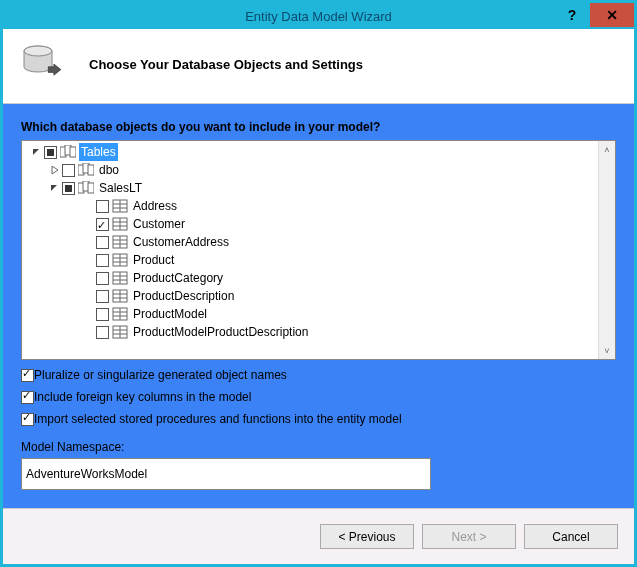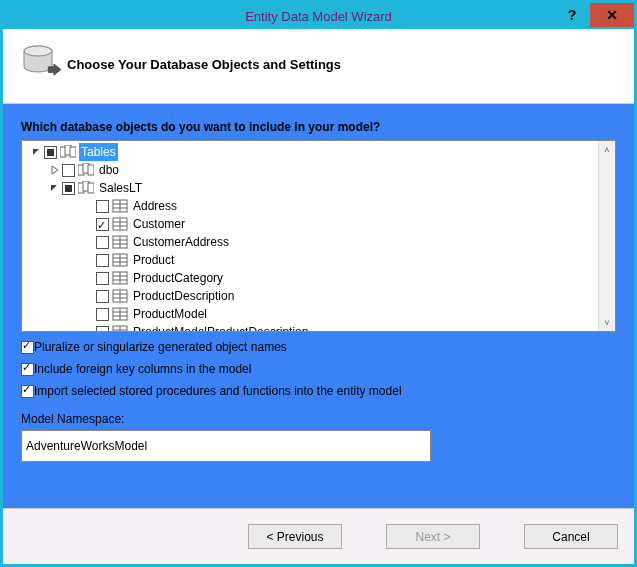--- a/index.html
+++ b/index.html
@@ -20,21 +20,21 @@
   .titlebar {
     height: 26px;
     background: #1fb6d9;
     display: flex;
     align-items: center;
     position: relative;
   }
   .titlebar-title {
     flex: 1;
     text-align: center;
-    color: #701a75;
+    color: #0c4a6e;
     font-size: 13px;
   }
   .titlebar-buttons {
     position: absolute;
     right: 0;
     top: 0;
     display: flex;
     height: 24px;
   }
   .tb-btn {
@@ -46,41 +46,42 @@
     font-size: 14px;
     font-weight: bold;
   }
   .tb-help { background: #1fb6d9; color: #000; }
   .tb-close { background: #c94f3e; color: #000; width: 44px;}
   .header {
     display: flex;
     align-items: center;
     padding: 14px 18px 18px 18px;
     border-bottom: 1px solid #ccc;
+    gap: 22px;
     background: #fff;
   }
   .header-icon svg { display:block; }
   .header-text {
     font-weight: 600;
     font-size: 13px;
   }
   .content {
     padding: 16px 18px 0 18px;
     background: #3b82f6;
     height: calc(567px - 26px - 74px - 56px - 6px);
     overflow: hidden;
   }
   .prompt {
     font-weight: 600;
     margin-bottom: 6px;
   }
   .tree-wrap {
     border: 1px solid #888;
     background: #fff;
-    height: 192px;
+    height: 220px;
     display: flex;
   }
   .tree {
     flex: 1;
     padding: 2px 0 2px 2px;
     overflow: hidden;
     font-size: 12px;
     line-height: 18px;
   }
   .tree-row {
@@ -202,21 +203,20 @@
   }
   .btn {
     width: 94px;
     height: 25px;
     border: 1px solid #aaa;
     background: #eaeaea;
     display: flex;
     align-items: center;
     justify-content: center;
     font-size: 12px;
-    margin-left: 36px;
   }
   .btn.disabled { color: #999; }
 </style>
 </head>
 <body>
 
 <div class="window">
 
   <div class="titlebar">
     <div class="titlebar-title">Entity Data Model Wizard</div>

